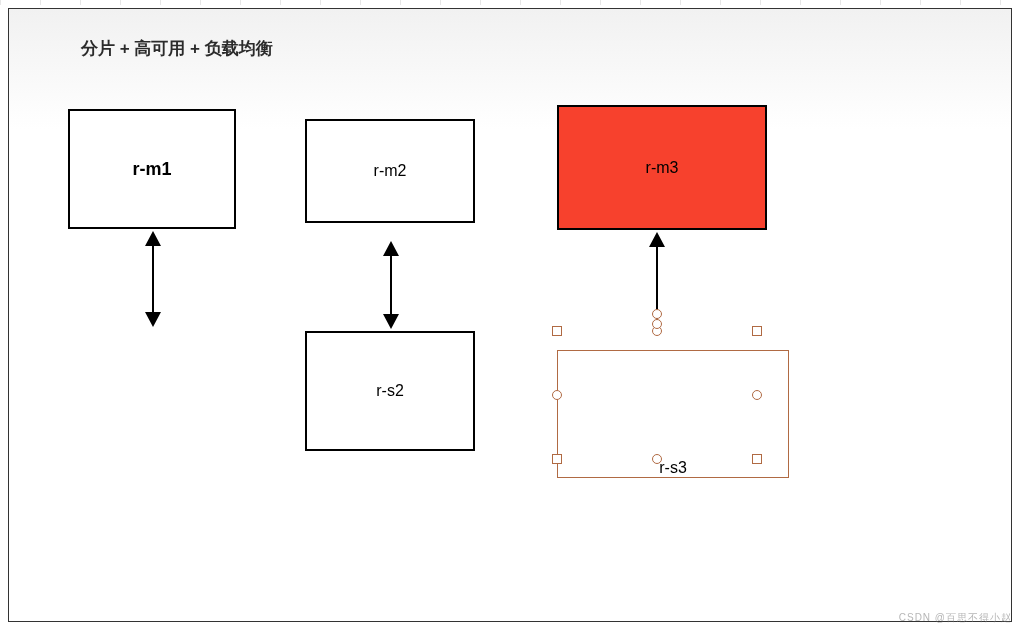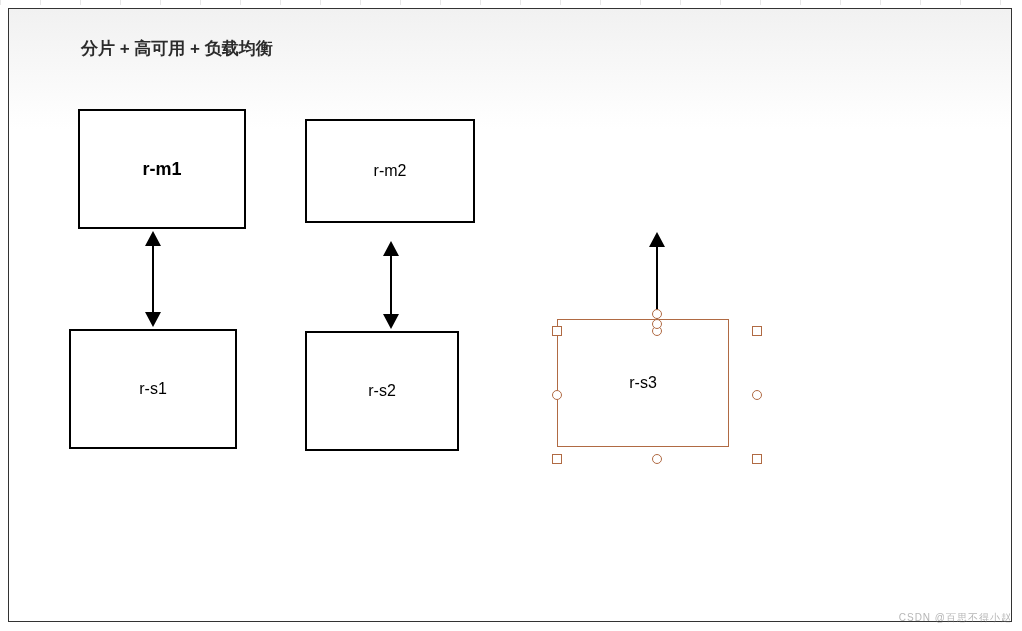--- a/index.html
+++ b/index.html
@@ -105,36 +105,36 @@
 </head>
 <body>
 
 <div class="stage">
   <div class="ruler-top"></div>
 
   <div class="canvas-border">
 
     <div class="title" style="left:72px; top:28px;">分片 + 高可用 + 负载均衡</div>
 
-    <div class="node bold-label" style="left:69px; top:100px; width:168px; height:120px;">
+    <div class="node bold-label" style="left:59px; top:100px; width:168px; height:120px;">
       <span>r-m1</span>
-    </div>
-    <div class="node normal-label" style="left:60px; top:320px; width:168px; height:120px;">
-      <span>r-s1</span>
     </div>
 
     <div class="node normal-label" style="left:296px; top:110px; width:170px; height:104px;">
       <span>r-m2</span>
     </div>
-    <div class="node normal-label" style="left:296px; top:322px; width:154px; height:120px;">
+    <div class="node normal-label" style="left:296px; top:322px; width:170px; height:120px;">
       <span>r-s2</span>
     </div>
 
+    <div class="node normal-label red" style="left:548px; top:96px; width:210px; height:125px;">
+      <span>r-m3</span>
+    </div>
 
-    <div class="sel-border" style="left:548px; top:310px; width:172px; height:128px;">
+    <div class="sel-border" style="left:548px; top:341px; width:232px; height:128px;align-items:flex-end;">
       <span>r-s3</span>
     </div>
 
     <div class="sel-handle" style="left:543px; top:317px;"></div>
     <div class="sel-handle" style="left:743px; top:317px;"></div>
     <div class="sel-handle" style="left:543px; top:445px;"></div>
     <div class="sel-handle" style="left:743px; top:445px;"></div>
 
     <div class="sel-mid" style="left:643px; top:317px;"></div>
     <div class="sel-mid" style="left:643px; top:445px;"></div>

